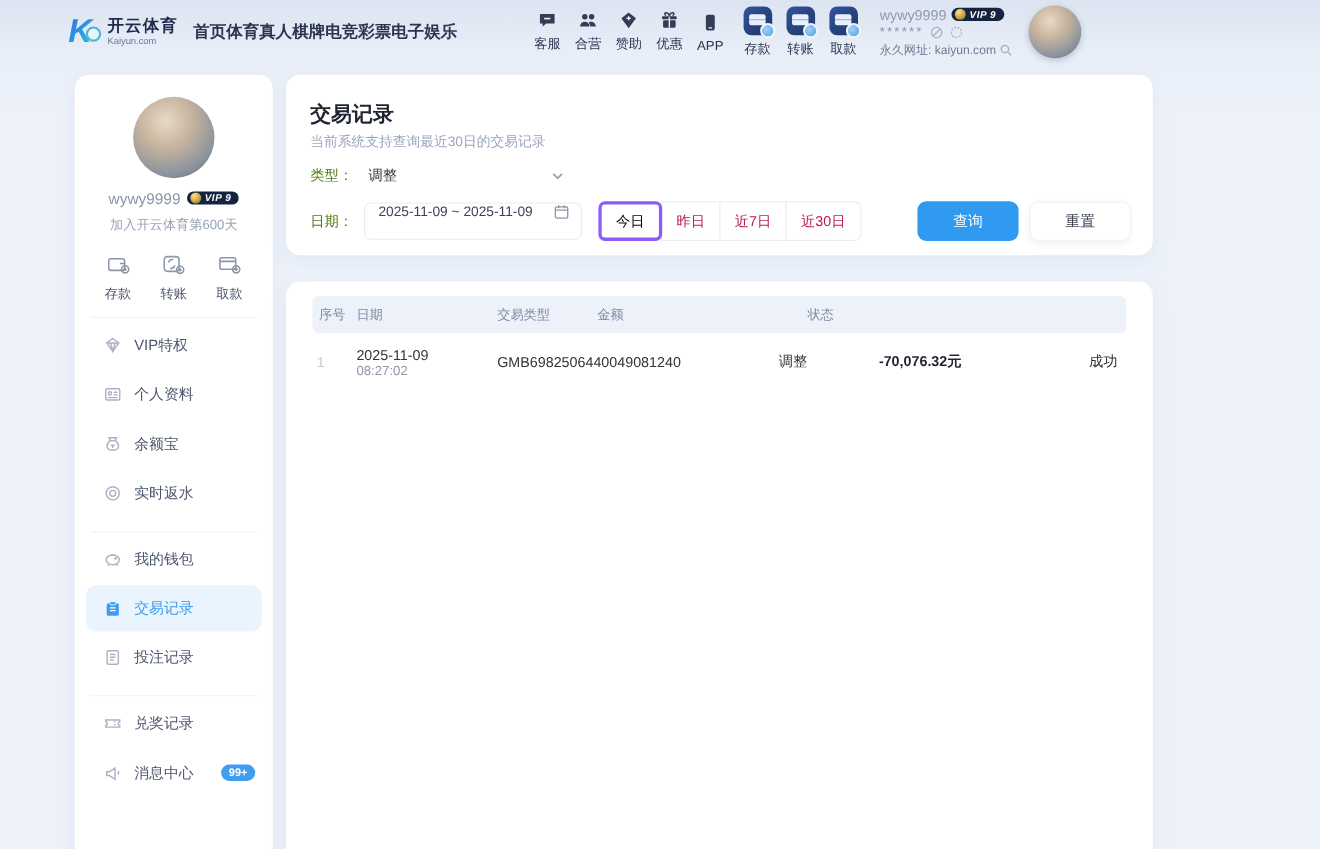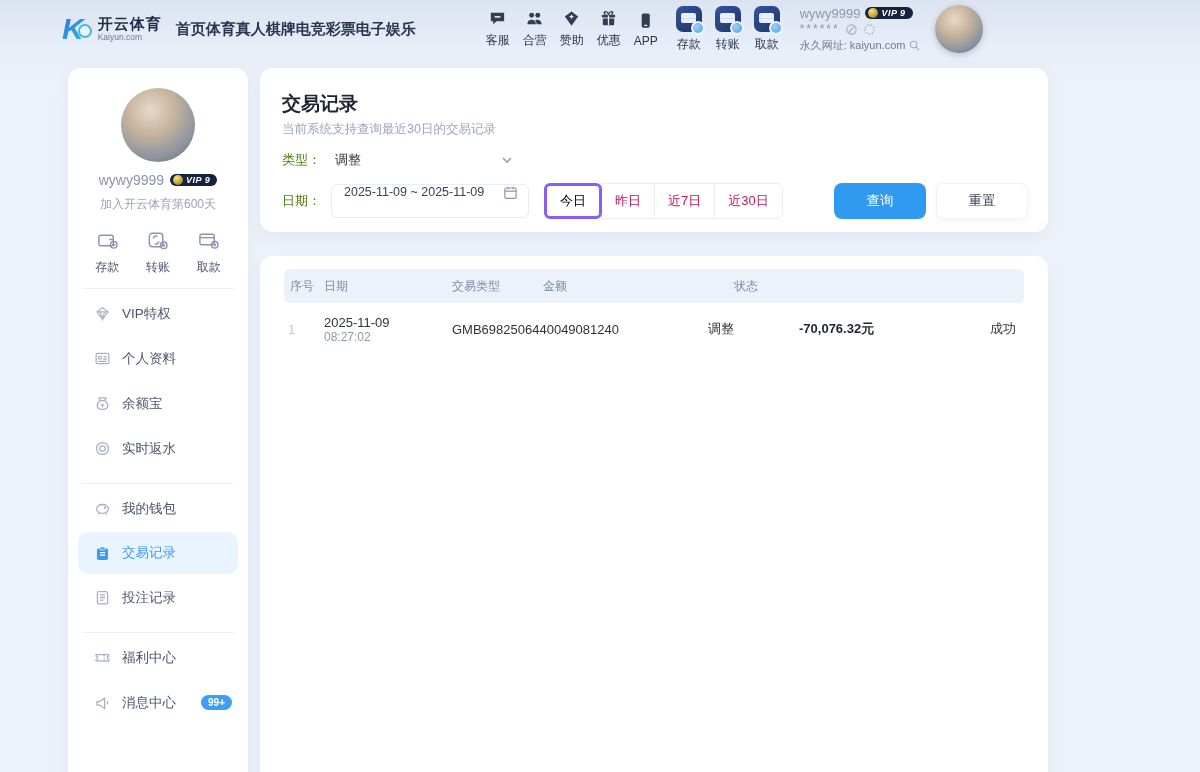--- a/index.html
+++ b/index.html
@@ -322,21 +322,21 @@
     <span>投注记录</span>
   </div>
 
   <div class="sdiv"></div>
 
   <div class="mitem">
     <svg viewBox="0 0 20 20" fill="none" stroke="currentColor" stroke-width="1.5">
         <path d="M2.5 7.5h15v2a1.8 1.8 0 0 0 0 3.6v2h-15v-2a1.8 1.8 0 0 0 0-3.6z" transform="translate(0 -1)"></path>
         <path d="M12 7v8" stroke-dasharray="1.8 1.8"></path>
       </svg>
-    <span>福利中心</span>
+    <span>兑奖记录</span>
   </div>
   <div class="mitem">
     <svg viewBox="0 0 20 20" fill="none" stroke="currentColor" stroke-width="1.5">
         <path d="M3.5 9v4h3l6 4V5l-6 4zM15.5 8.2c.8.9.8 2.7 0 3.6"></path>
       </svg>
     <span>消息中心</span>
     <span class="badge99">99+</span>
   </div>
 </aside>
 

